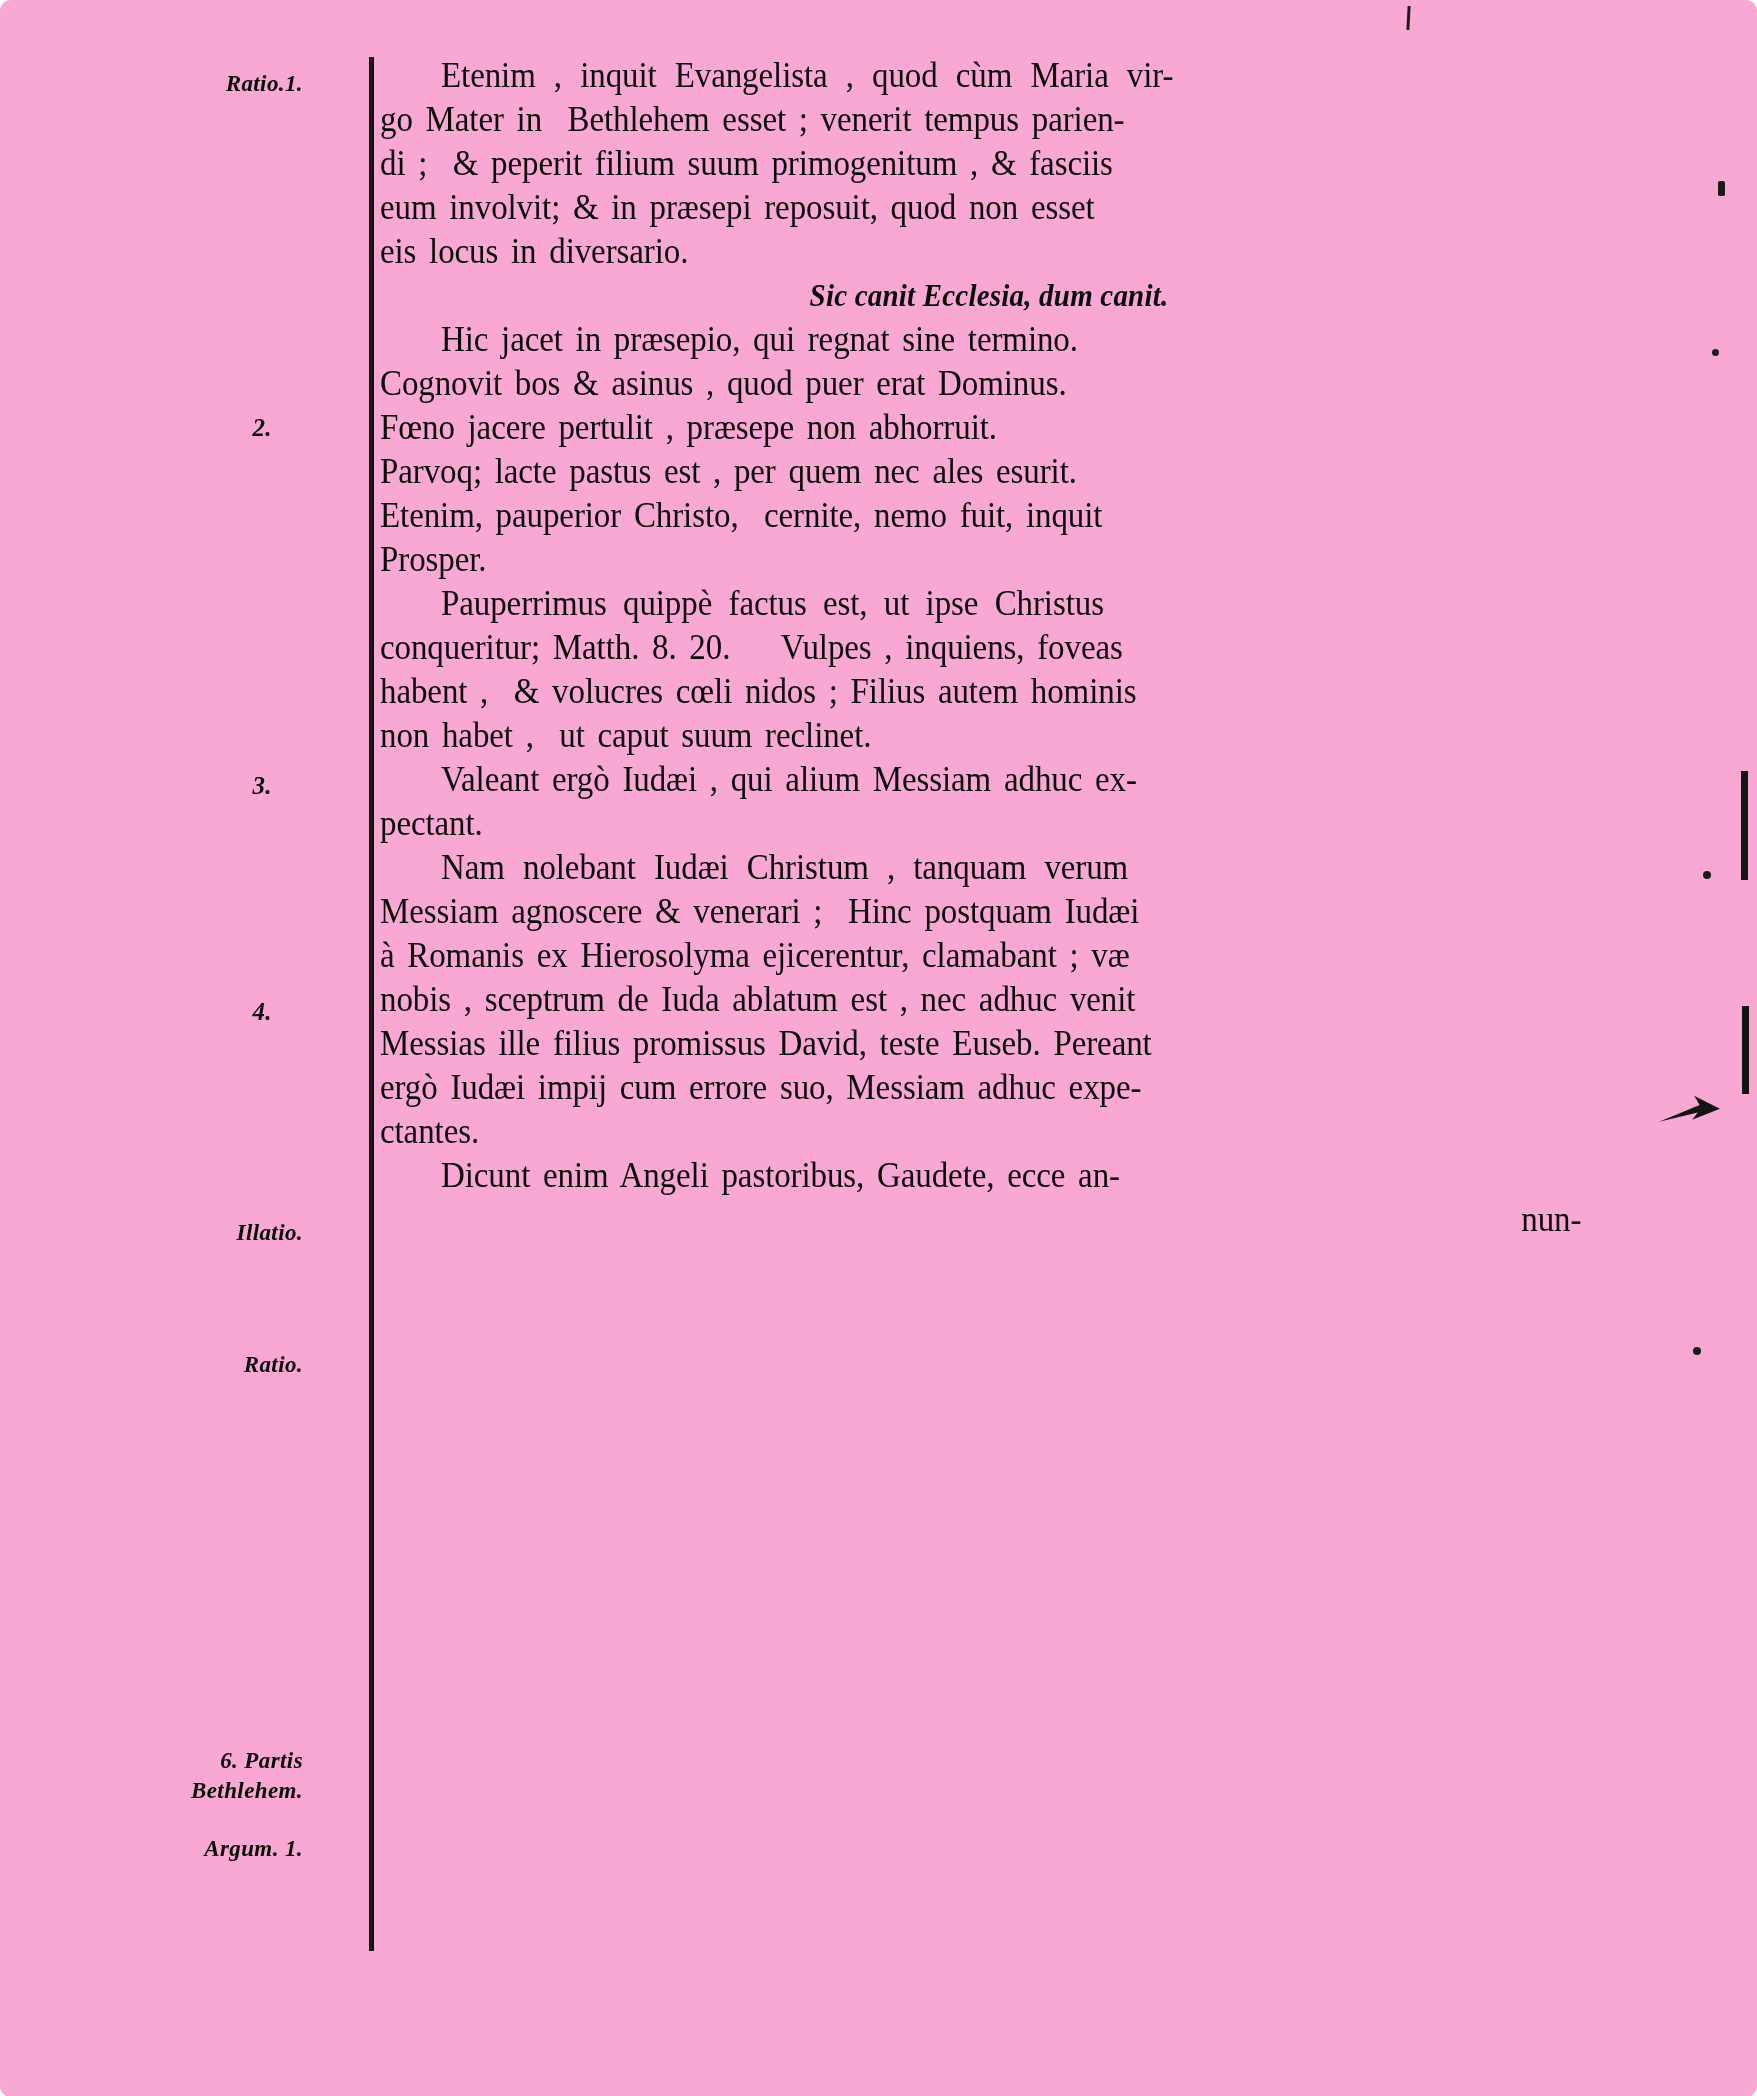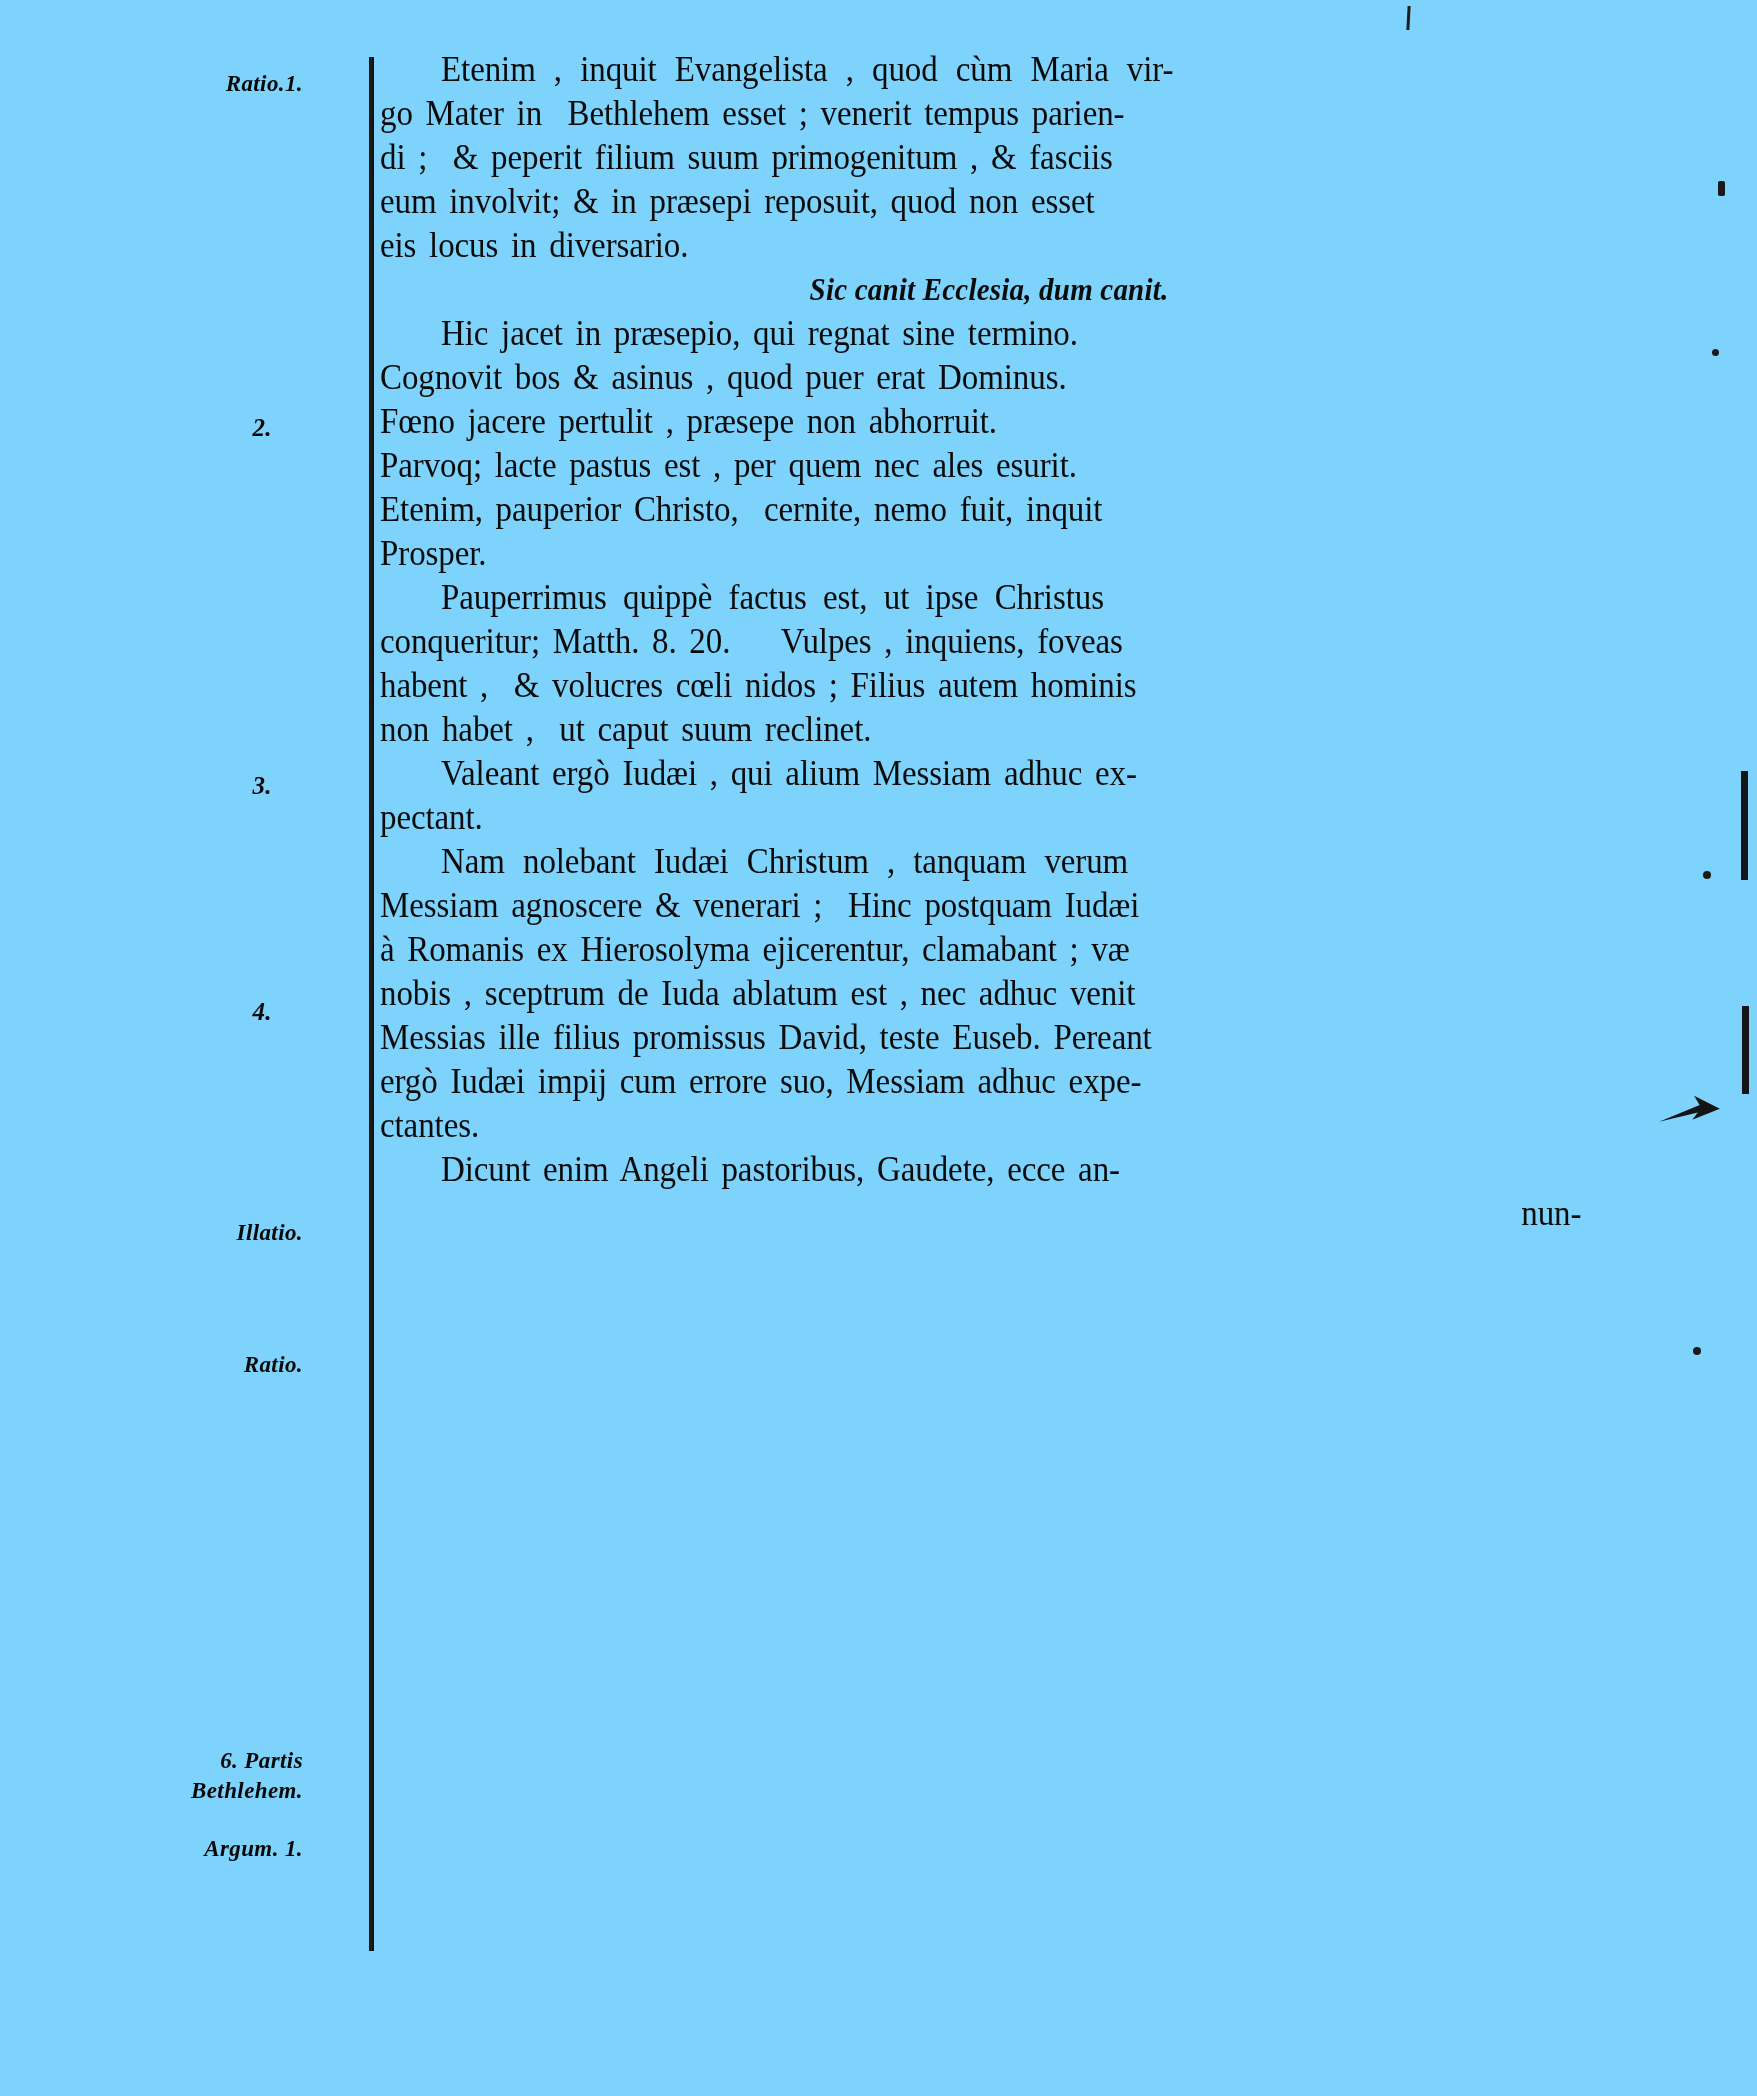--- a/index.html
+++ b/index.html
@@ -13,21 +13,22 @@
     position: relative;
     font-family: "Liberation Serif", "DejaVu Serif", serif;
     color: #0a0a0a;
     overflow: hidden;
   }
 
   
   #page {
     position: absolute;
     inset: 0;
-    background: #7dd3fc;
+    background: #f9a8d4;
+    border-radius: 11px;
   }
 
   
   #margin-col {
     position: absolute;
     left: 0;
     top: 0;
     width: 369px;
     height: 2097px;
   }
@@ -72,21 +73,21 @@
     width: 1.8px;
     height: 100%;
     background: #2a2a2a;
     opacity: .5;
   }
 
   
   #textcol {
     position: absolute;
     left: 380px;
-    top: 46px;
+    top: 52px;
     width: 1218px;
   }
   .line {
     font-size: 33px;
     line-height: 44px;
     letter-spacing: -0.1px;
     white-space: pre;
     color: #0b0b0b;
     font-weight: 500;
     transform: scaleY(1.06);

